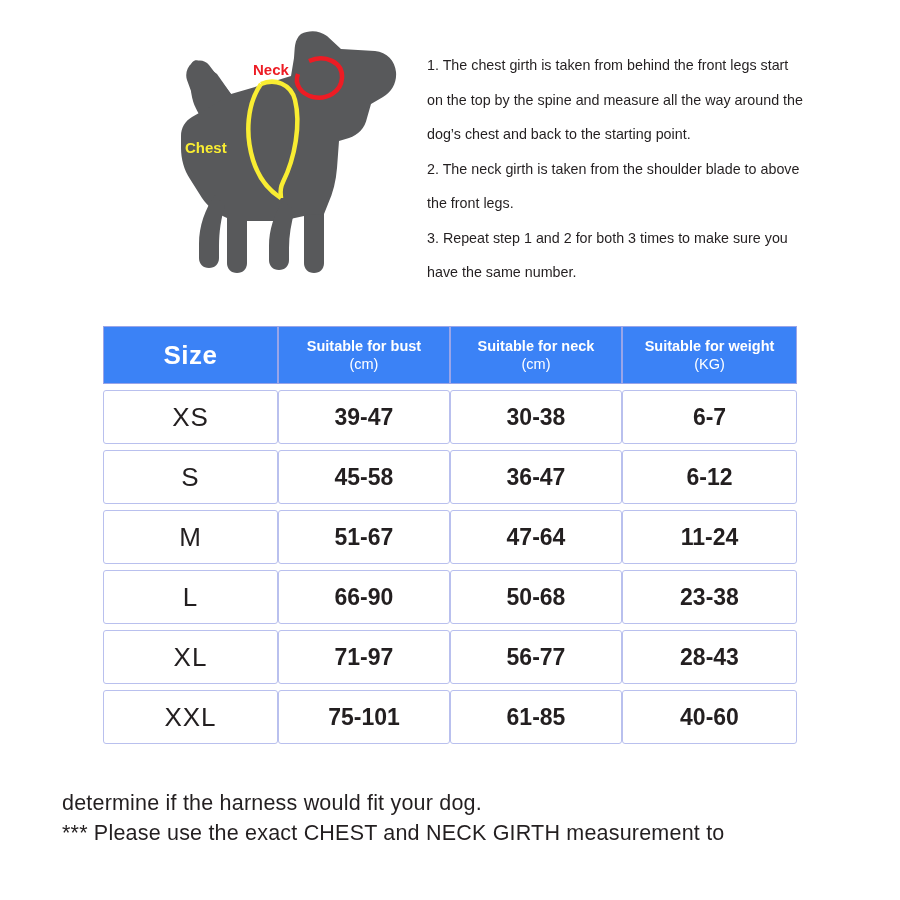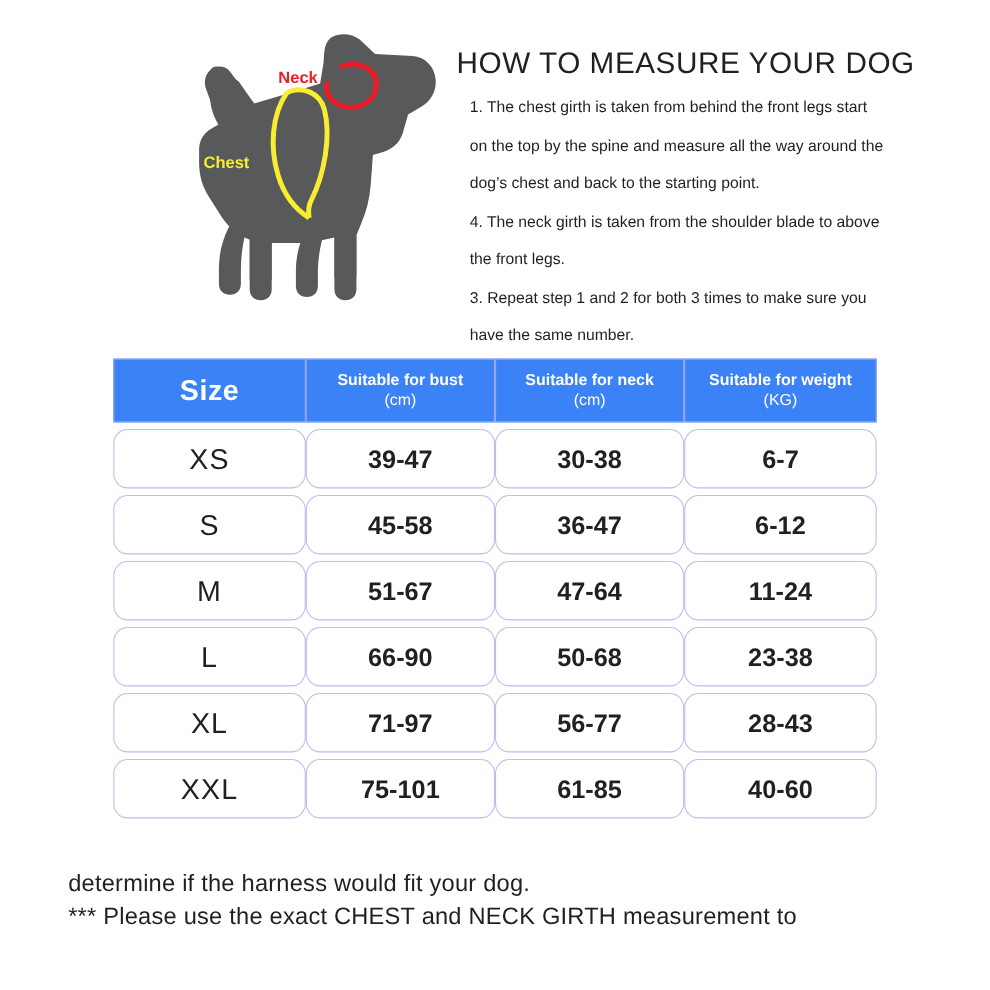--- a/index.html
+++ b/index.html
@@ -86,21 +86,21 @@
   .size-table thead th.size-head {
     font-size: 26px;
     font-weight: bold;
     letter-spacing: 0.5px;
   }
   .size-table tbody td {
     height: 52px;
     font-size: 23px;
     font-weight: bold;
     color: #231f20;
-    border-radius: 13px;
+    border-radius: 3px;
   }
   .size-table tbody td.size-cell {
     font-size: 26px;
     font-weight: normal;
     letter-spacing: 1px;
   }
   .col-size   { width: 175px; }
   .col-bust   { width: 172px; }
   .col-neck   { width: 172px; }
   .col-weight { width: 175px; }
@@ -216,25 +216,24 @@
           <path d="M166,66 C152,86 150,116 158,142 C163,158 173,172 186,180"></path>
           <path d="M166,66 C180,60 196,66 200,82 C206,106 200,140 188,164 C184,172 186,177 186,180"></path>
         </g>
 
         <text x="158" y="57" fill="#ed1c24" font-family="Liberation Sans, sans-serif" font-size="15" font-weight="bold">Neck</text>
         <text x="90" y="135" fill="#f9ed32" font-family="Liberation Sans, sans-serif" font-size="15" font-weight="bold">Chest</text>
       </svg>
     </div>
 
     <div class="instructions">
-      <h1 class="howto-title">HOW TO MEASURE YOUR DOG</h1>
       <p class="instr-line">1. The chest girth is taken from behind the front legs start</p>
       <p class="instr-line">on the top by the spine and measure all the way around the</p>
       <p class="instr-line">dog’s chest and back to the starting point.</p>
-      <p class="instr-line">4. The neck girth is taken from the shoulder blade to above</p>
+      <p class="instr-line">2. The neck girth is taken from the shoulder blade to above</p>
       <p class="instr-line">the front legs.</p>
       <p class="instr-line">3. Repeat step 1 and 2 for both 3 times to make sure you</p>
       <p class="instr-line">have the same number.</p>
     </div>
   </div>
 
   <table class="size-table">
     <thead>
       <tr>
         <th class="col-size size-head">

